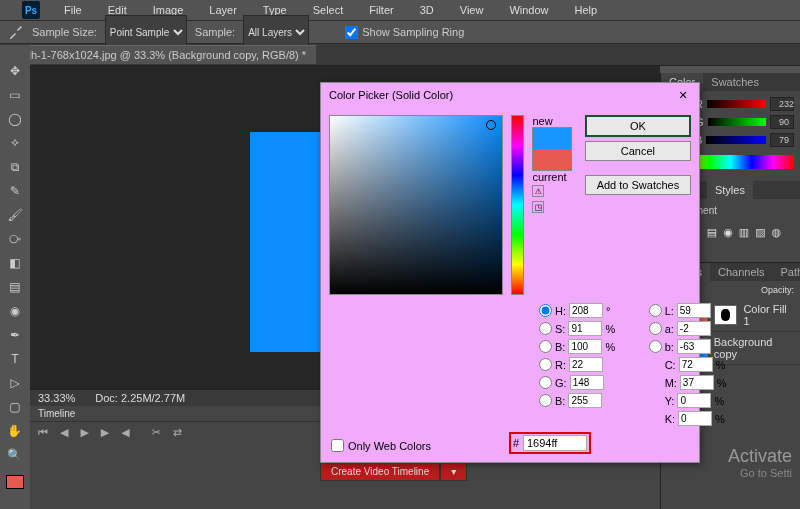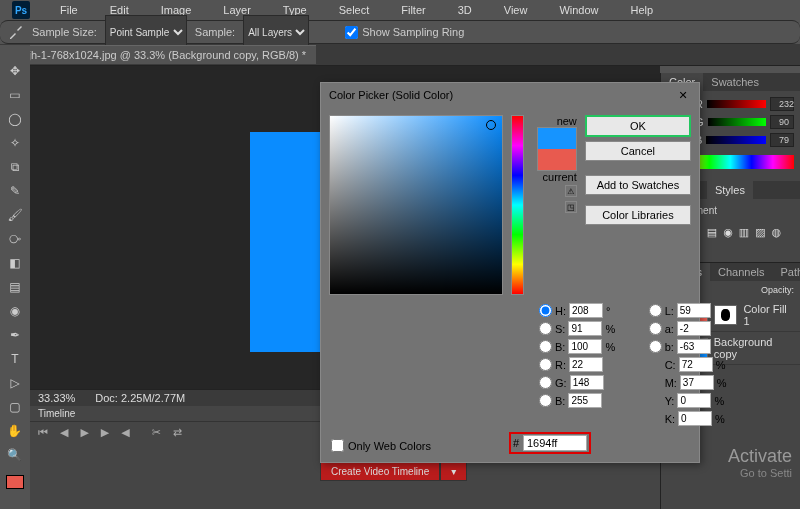--- a/index.html
+++ b/index.html
@@ -1,20 +1,20 @@
 <!DOCTYPE html>
 <html><head>
 <meta charset="utf-8">
 <style>
 * { box-sizing: border-box; margin: 0; padding: 0; font-family: Tahoma, sans-serif; font-size: 11px; }
 body { background: #535353; width: 800px; height: 509px; overflow: hidden; position: relative; color: #ddd; }
-.menubar { background: #535353; height: 20px; display: flex; align-items: center; padding: 0 12px; gap: 20px; }
+.menubar { background: #535353; height: 20px; display: flex; align-items: center; padding: 0 22px; gap: 14px; }
 .menubar .ps-logo { width: 18px; height: 18px; background: #001e36; color: #31a8ff; display: flex; align-items: center; justify-content: center; font-weight: bold; font-size: 10px; border-radius: 2px; margin-right: 4px; }
 .menubar span { padding: 2px 6px; cursor: default; }
-.optionsbar { background: #535353; height: 24px; border-top: 1px solid #2a2a2a; border-bottom: 1px solid #2a2a2a; display: flex; align-items: center; padding: 0 8px; gap: 8px; font-size: 10px; border-radius: 8px; }
+.optionsbar { background: #535353; height: 24px; border-top: 1px solid #2a2a2a; border-bottom: 1px solid #2a2a2a; display: flex; align-items: center; padding: 0 8px; gap: 8px; font-size: 10px; }
 .optionsbar .eyedrop { width: 16px; height: 16px; }
 .optionsbar label { color: #ccc; }
 .optionsbar select { background: #3f3f3f; color: #ddd; border: 1px solid #2a2a2a; font-size: 10px; height: 34px; }
 .optionsbar .check { display: flex; align-items: center; gap: 4px; }
 .tabbar { background: #3a3a3a; height: 22px; display: flex; align-items: center; padding: 0 10px; font-size: 10px; color: #ccc; border-bottom: 1px solid #222; }
 .tabbar .tab { background: #535353; padding: 3px 10px; border-top: 1px solid #666; }
 .workarea { position: absolute; top: 66px; left: 30px; right: 140px; bottom: 120px; background: #262626; }
 .toolbar { position: absolute; left: 0; top: 45px; width: 30px; background: #535353; bottom: 0; display: flex; flex-direction: column; align-items: center; padding-top: 18px; gap: 8px; }
 .toolbar .tool { width: 20px; height: 16px; color: #ccc; display: flex; align-items: center; justify-content: center; font-size: 12px; }
 .toolbar .swatch { width: 18px; height: 14px; background: #e85a4f; border: 1px solid #000; margin-top: 4px; }
@@ -44,34 +44,34 @@
 .layer-row .mask::after { content: ''; position: absolute; inset: 3px 6px; background: #000; border-radius: 40%; }
 .bottombar { position: absolute; left: 30px; right: 140px; bottom: 0; height: 120px; background: #454545; border-top: 1px solid #222; }
 .statusline { display: flex; align-items: center; padding: 2px 8px; font-size: 10px; gap: 20px; background: #3a3a3a; }
 .timeline-hdr { padding: 2px 8px; font-size: 10px; background: #454545; border-bottom: 1px solid #333; }
 .timeline-ctrl { display: flex; align-items: center; padding: 4px 8px; gap: 12px; color: #aaa; }
 .create-btn { position: absolute; left: 290px; top: 72px; display: flex; }
 .create-btn button { background: #b91c1c; border: 1px solid #333; color: #ddd; padding: 3px 10px; font-size: 10px; }
 .watermark { position: absolute; right: 8px; bottom: 30px; color: #888; text-align: right; margin-left: 46px; }
 .watermark .big { font-size: 18px; color: #999; }
 
-.dialog { position: absolute; left: 320px; top: 82px; width: 380px; background: #737373; border: 1px solid #888; box-shadow: 2px 2px 8px rgba(0,0,0,.4); color: #000; }
+.dialog { position: absolute; left: 320px; top: 82px; width: 380px; background: #f0abfc; border: 1px solid #888; box-shadow: 2px 2px 8px rgba(0,0,0,.4); color: #000; }
 .dlg-title { display: flex; justify-content: space-between; align-items: center; padding: 4px 8px; font-size: 11px; }
 .dlg-close { width: 16px; height: 16px; display: flex; align-items: center; justify-content: center; cursor: default; }
 .dlg-body { display: flex; padding: 8px; gap: 8px; }
 .sv-box { width: 180px; height: 180px; background: linear-gradient(to top, #000, transparent), linear-gradient(to right, #fff, #0a8cff); position: relative; border: 1px solid #888; }
 .sv-marker { position: absolute; top: 4px; right: 6px; width: 10px; height: 10px; border: 1px solid #000; border-radius: 50%; }
 .hue-strip { width: 14px; height: 180px; background: linear-gradient(to bottom, red, magenta, blue, cyan, lime, yellow, red); border: 1px solid #888; }
-.preview-col { width: 46px; display: flex; flex-direction: column; align-items: flex-end; font-size: 10px; gap: 0; }
+.preview-col { width: 46px; display: flex; flex-direction: column; align-items: flex-start; font-size: 10px; gap: 0; }
 .preview-box { width: 40px; height: 44px; border: 1px solid #888; display: flex; flex-direction: column; }
 .preview-box .new { flex: 1; background: #1694ff; }
 .preview-box .cur { flex: 1; background: #e85a4f; }
 .btn-col { width: 110px; display: flex; flex-direction: column; gap: 4px; }
 .btn-col button { border: 1px solid #888; background: #e8e8e8; padding: 3px; font-size: 11px; }
-.btn-col button.primary { border: 2px solid #22c55e; }
+.btn-col button.primary { border: 2px solid #14532d; }
 .values { padding: 0 8px 8px; }
 .val-grid { display: flex; gap: 30px; }
 .val-col { display: flex; flex-direction: column; gap: 3px; }
 .val-row { display: flex; align-items: center; gap: 3px; font-size: 10px; }
 .val-row input[type=text] { width: 34px; border: 1px solid #aaa; padding: 1px 2px; font-size: 10px; text-align: left; }
 .val-row .unit { width: 12px; }
 .hex-row { display: flex; align-items: center; gap: 4px; margin-top: 6px; font-size: 10px; justify-content: flex-end; padding-right: 100px; }
 .hex-row input { width: 64px; border: 1px solid #aaa; padding: 1px 3px; }
 .hex-highlight { border: 2px solid #d00; padding: 1px 2px; display: inline-flex; align-items: center; gap: 4px; }
 .webonly { display: flex; align-items: center; gap: 4px; font-size: 10px; position: absolute; left: 10px; bottom: 10px; }
@@ -259,21 +259,20 @@
         <div>⚠</div>
         <div>◳</div>
       </div>
     </div>
     <div class="btn-col">
       <button class="primary">OK</button>
       <button>Cancel</button>
       <div style="height:6px"></div>
       <button>Add to Swatches</button>
       <div style="height:2px"></div>
-      <button>Color Libraries</button>
     </div>
   </div>
   <div class="values" style="position:relative">
     <div class="val-grid" style="margin-left:210px">
       <div class="val-col">
         <div class="val-row">
             <input type="radio" name="m" checked="" style="">
             <span>H:</span>
             <input type="text" value="208" style="">
             <span class="unit">°</span>

